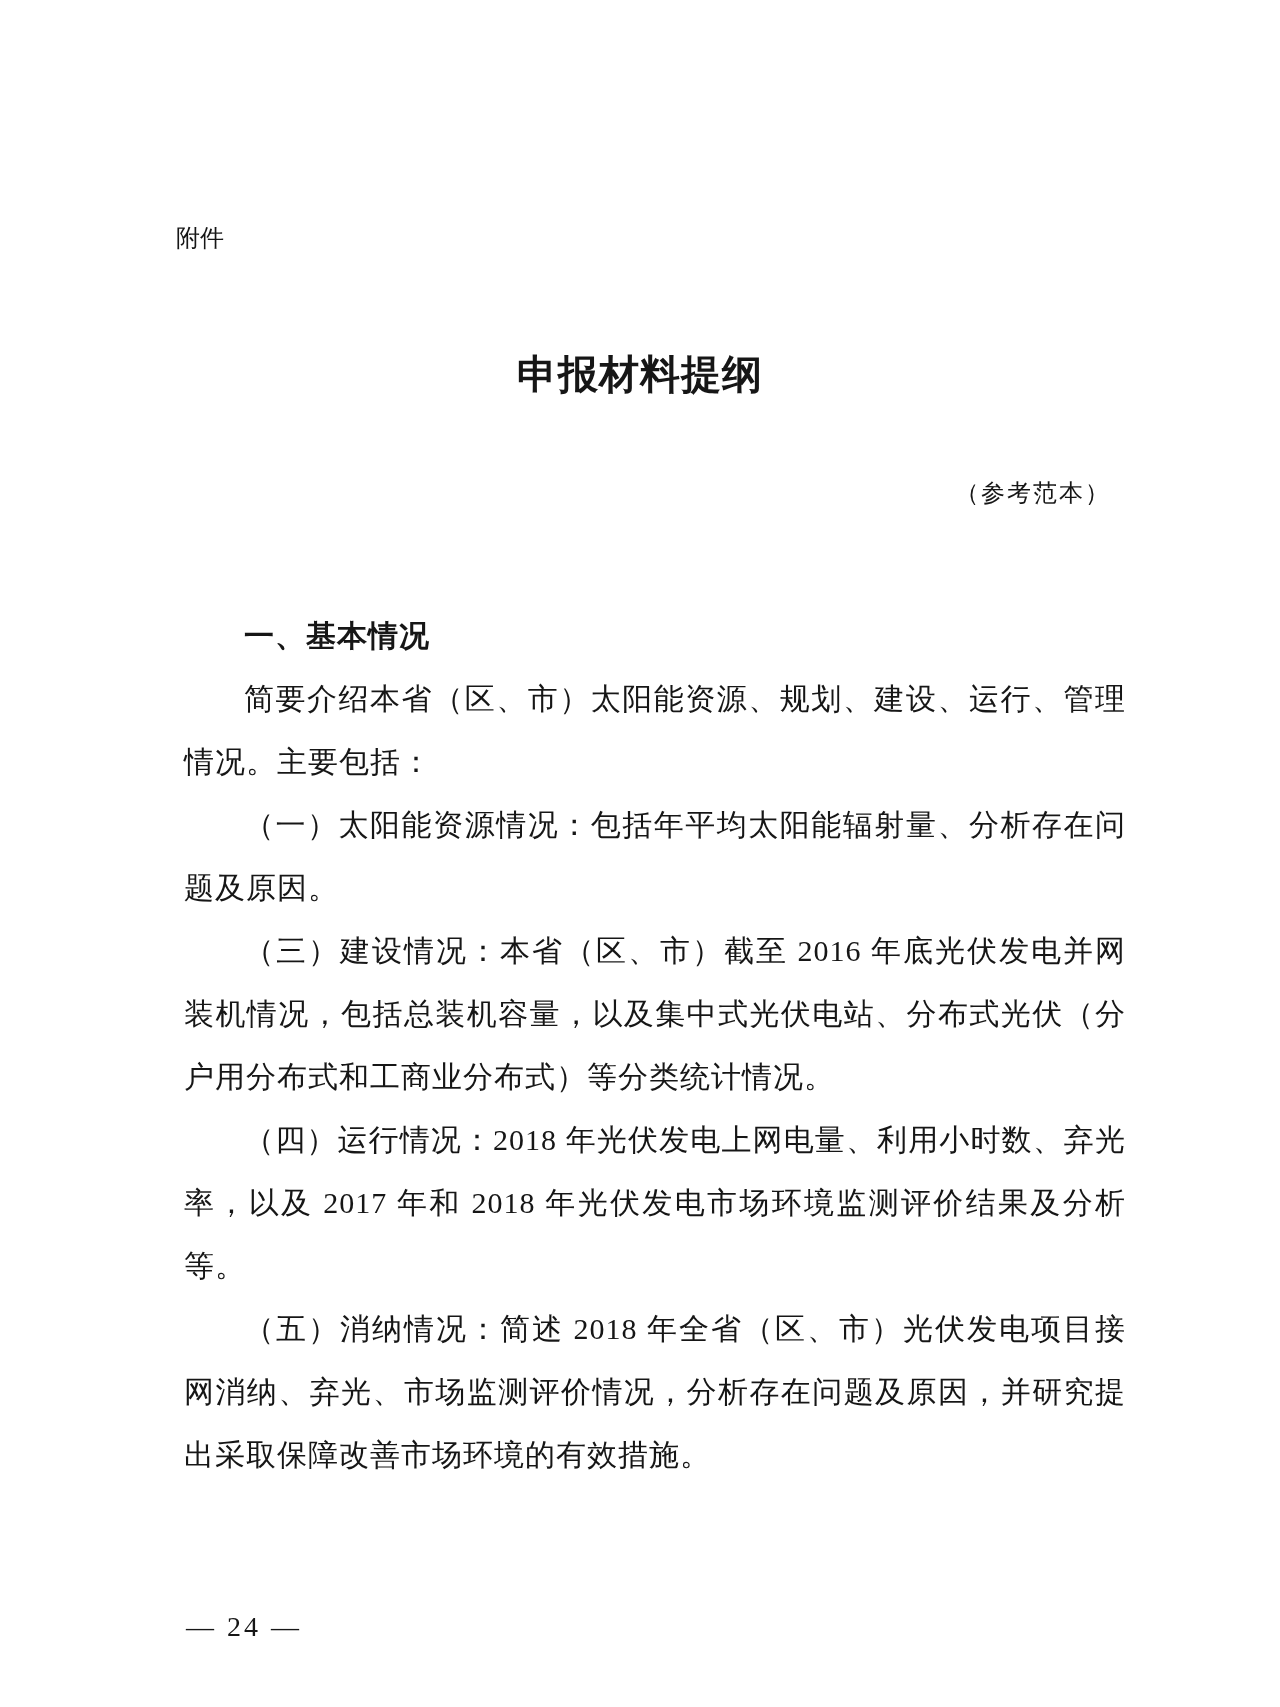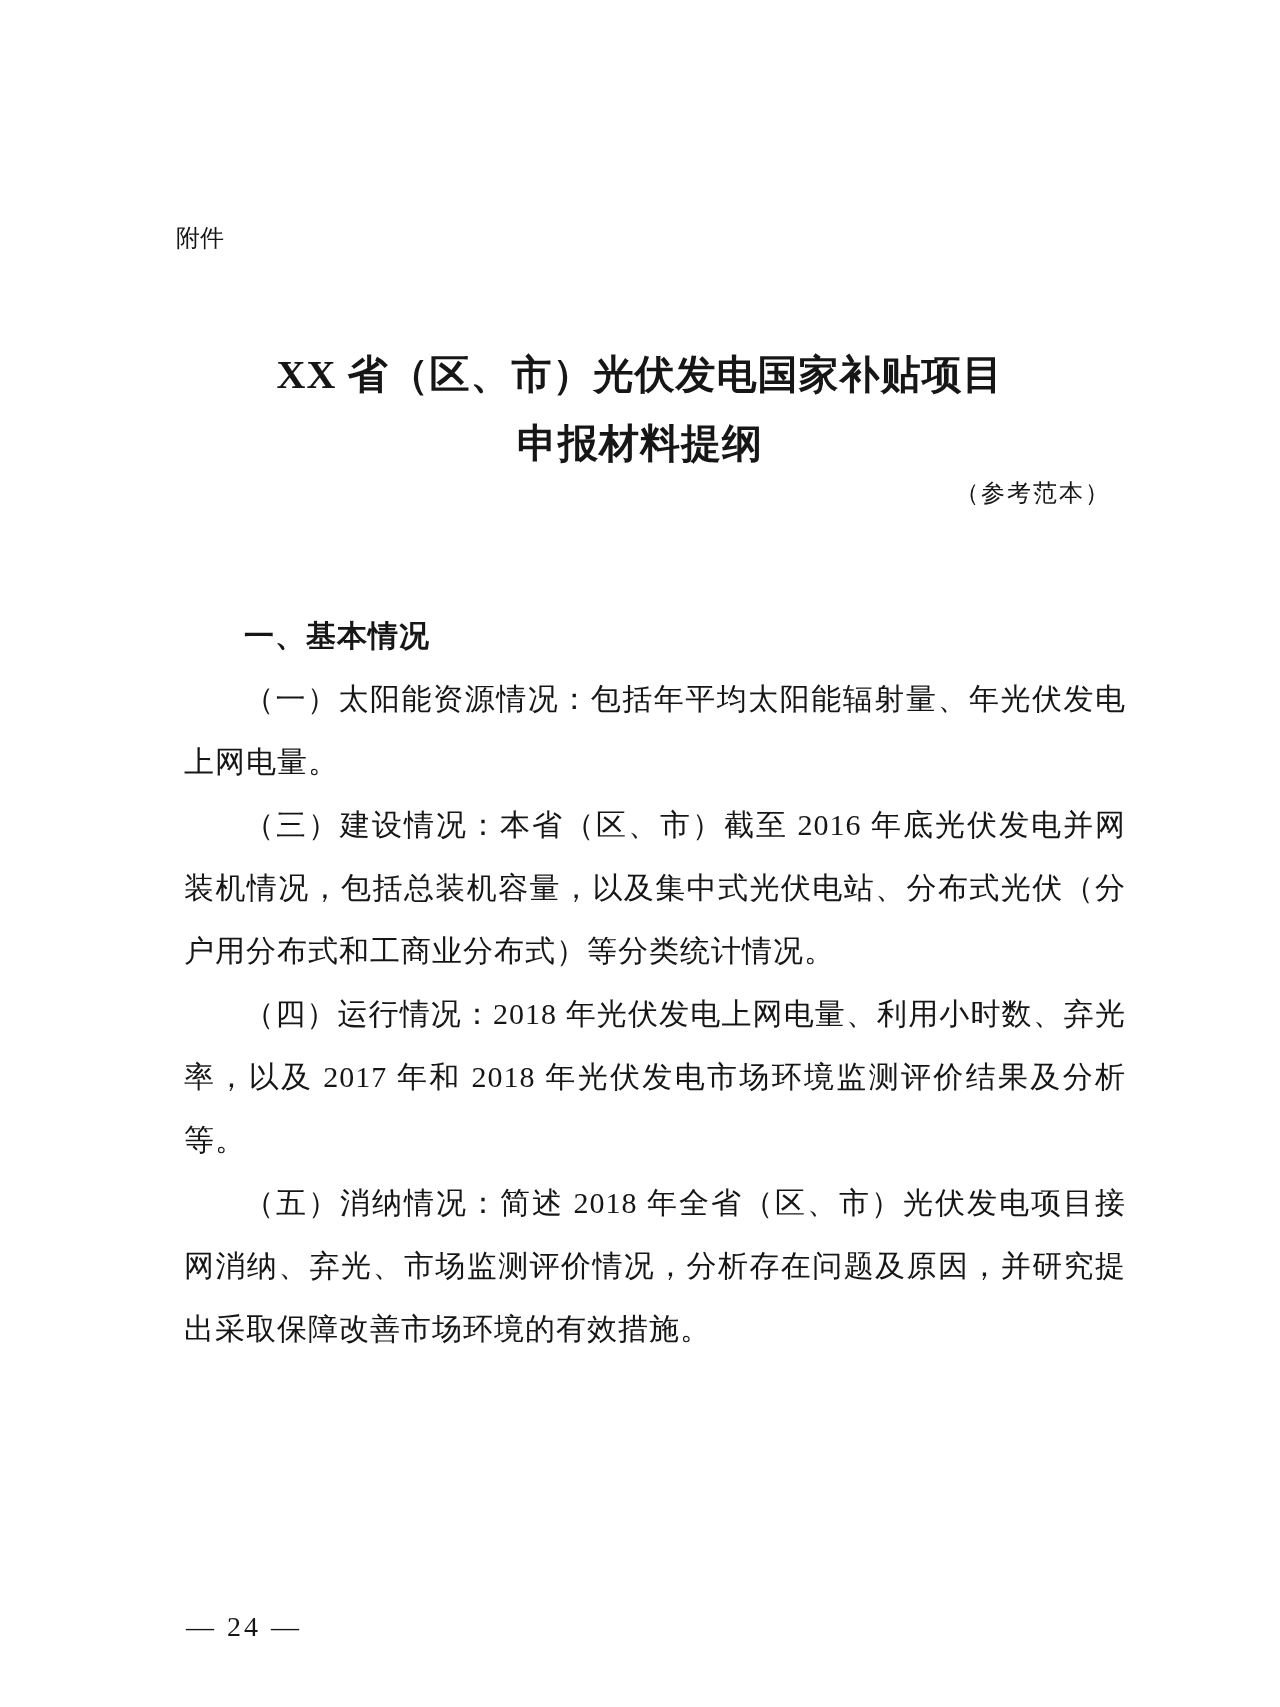--- a/index.html
+++ b/index.html
@@ -78,31 +78,31 @@
   }
 </style>
 </head>
 <body>
 
 <div class="page">
 
   <div class="attachment">附件</div>
 
   <h1 class="doc-title">
-    <span class="title-line">XX 省（区、市）光伏发电国家补贴项目</span>
     <span class="title-line">申报材料提纲</span>
   </h1>
 
   <div class="subtitle">（参考范本）</div>
 
   <div class="content">
     <h2 class="section-heading">一、基本情况</h2>
 
+    <p>简要介绍本省（区、市）太阳能资源、规划、建设、运行、管理情况。主要包括：</p>
 
-    <p>（一）太阳能资源情况：包括年平均太阳能辐射量、年光伏发电上网电量。</p>
+    <p>（一）太阳能资源情况：包括年平均太阳能辐射量、分析存在问题及原因。</p>
 
 
     <p>（三）建设情况：本省（区、市）截至 2016 年底光伏发电并网装机情况，包括总装机容量，以及集中式光伏电站、分布式光伏（分户用分布式和工商业分布式）等分类统计情况。</p>
 
     <p>（四）运行情况：2018 年光伏发电上网电量、利用小时数、弃光率，以及 2017 年和 2018 年光伏发电市场环境监测评价结果及分析等。</p>
 
     <p>（五）消纳情况：简述 2018 年全省（区、市）光伏发电项目接网消纳、弃光、市场监测评价情况，分析存在问题及原因，并研究提出采取保障改善市场环境的有效措施。</p>
   </div>
 
   <div class="page-footer">— 24 —</div>

